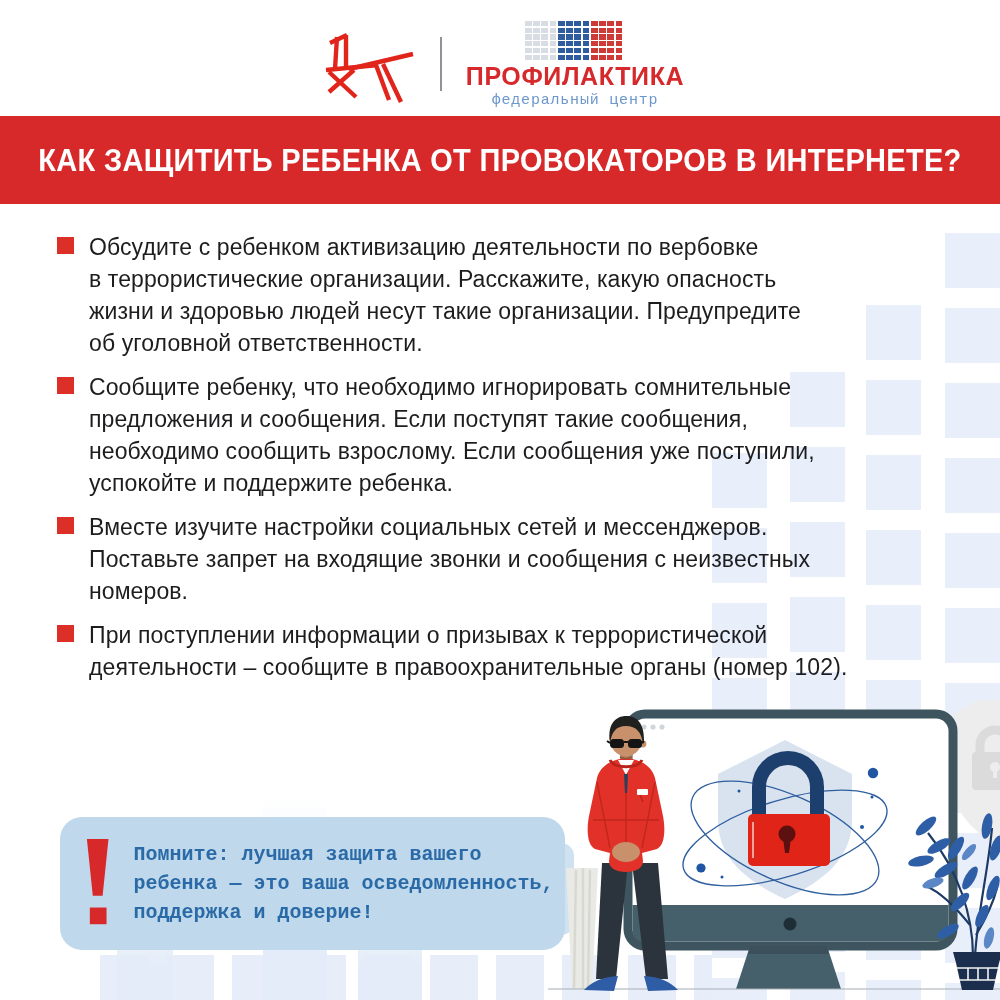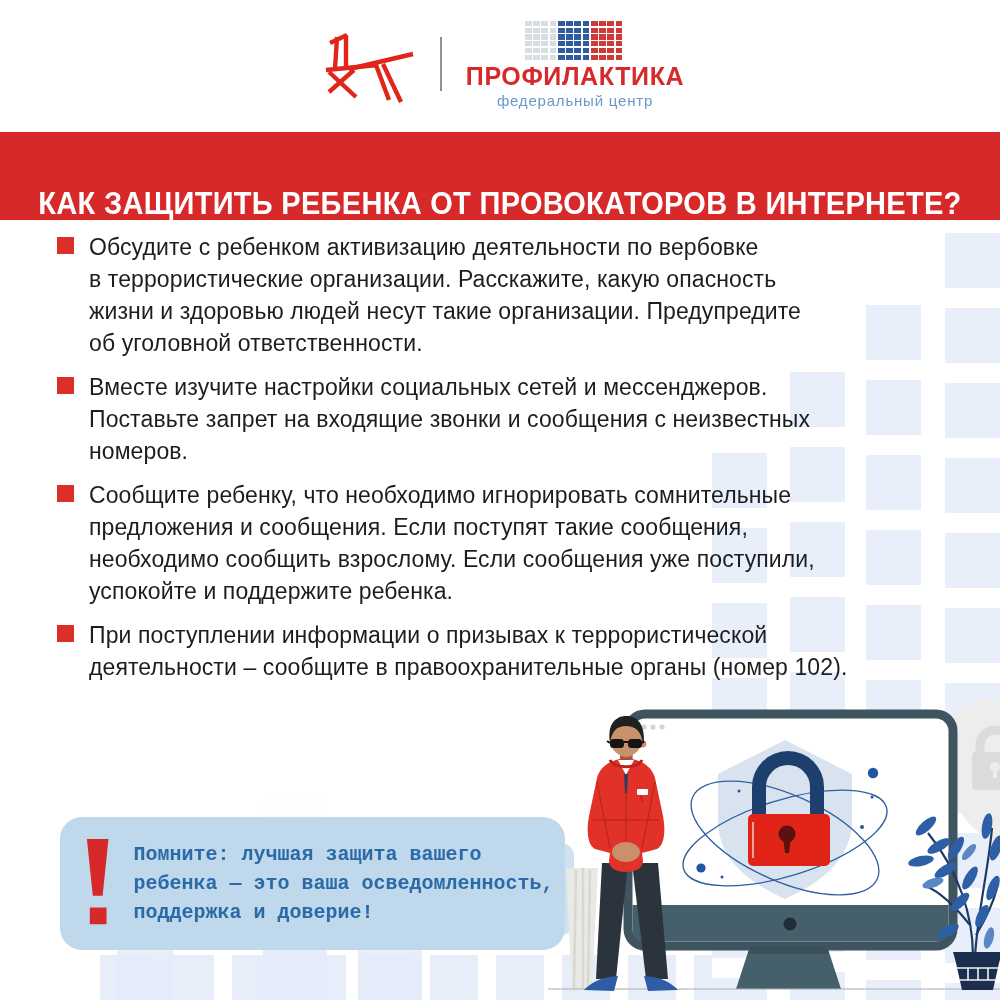--- a/index.html
+++ b/index.html
@@ -24,24 +24,24 @@
   .header{position:absolute;top:16px;left:0;right:0;height:96px;
     display:flex;justify-content:center;align-items:center;gap:24px;}
   .divider{width:2px;height:54px;background:#8f9398;}
   .brand{display:flex;flex-direction:column;align-items:center;}
   .pixgrid{width:99px;height:41px;margin-bottom:3px;
     background:
       repeating-linear-gradient(90deg,rgba(255,255,255,0) 0 6.7px,#ffffff 6.7px 8.25px),
       repeating-linear-gradient(0deg,rgba(255,255,255,0) 0 5.3px,#ffffff 5.3px 6.8px),
       linear-gradient(90deg,#d8dce3 0 33.4%,#2e5c9e 33.4% 66.7%,#ce3a35 66.7% 100%);}
   .brand-title{font-size:25px;font-weight:800;color:#d5292c;letter-spacing:0.6px;line-height:1.1;}
-  .brand-sub{font-size:15px;font-weight:400;color:#6b97cd;letter-spacing:0.8px;margin-top:2px;}
-  
-  .banner{position:absolute;top:132px;left:0;width:1000px;height:88px;background:#d7282a;
-    display:flex;align-items:flex-end;justify-content:center;}
+  .brand-sub{font-size:15px;font-weight:400;color:#6b97cd;letter-spacing:0.8px;margin-top:2px;font-family:Liberation Mono, monospace;}
+  
+  .banner{position:absolute;top:116px;left:0;width:1000px;height:88px;background:#d7282a;
+    display:flex;align-items:center;justify-content:center;}
   .banner h1{margin:0;color:#ffffff;font-size:29px;font-weight:700;letter-spacing:0.3px;
     white-space:nowrap;transform:scaleY(1.06);}
   
   .tips{position:absolute;top:231px;left:57px;right:40px;}
   .tip{display:flex;gap:15px;margin-bottom:12px;}
   .tip-marker{flex:none;width:17px;height:17px;background:#dc2f27;margin-top:6px;}
   .tip-text{font-size:23px;line-height:32px;color:#1d1d1f;white-space:pre-line;letter-spacing:0.1px;}
   
   .note{position:absolute;left:60px;top:817px;width:505px;height:133px;background:#bfd8eb;
     border-radius:22px;display:flex;align-items:center;gap:20px;padding-left:22px;box-sizing:border-box;z-index:3;}
@@ -92,30 +92,30 @@
   <div class="tips">
     <div class="tip">
       <div class="tip-marker"></div>
       <div class="tip-text">Обсудите с ребенком активизацию деятельности по вербовке
 в террористические организации. Расскажите, какую опасность
 жизни и здоровью людей несут такие организации. Предупредите
 об уголовной ответственности.</div>
     </div>
     <div class="tip">
       <div class="tip-marker"></div>
-      <div class="tip-text">Вместе изучите настройки социальных сетей и мессенджеров.
-Поставьте запрет на входящие звонки и сообщения с неизвестных
-номеров.</div>
-    </div>
-    <div class="tip">
-      <div class="tip-marker"></div>
       <div class="tip-text">Сообщите ребенку, что необходимо игнорировать сомнительные
 предложения и сообщения. Если поступят такие сообщения,
 необходимо сообщить взрослому. Если сообщения уже поступили,
 успокойте и поддержите ребенка.</div>
+    </div>
+    <div class="tip">
+      <div class="tip-marker"></div>
+      <div class="tip-text">Вместе изучите настройки социальных сетей и мессенджеров.
+Поставьте запрет на входящие звонки и сообщения с неизвестных
+номеров.</div>
     </div>
     <div class="tip">
       <div class="tip-marker"></div>
       <div class="tip-text">При поступлении информации о призывах к террористической
 деятельности – сообщите в правоохранительные органы (номер 102).</div>
     </div>
   </div>
 
   <div class="note">
     <svg width="32" height="96" viewBox="0 0 32 96">

